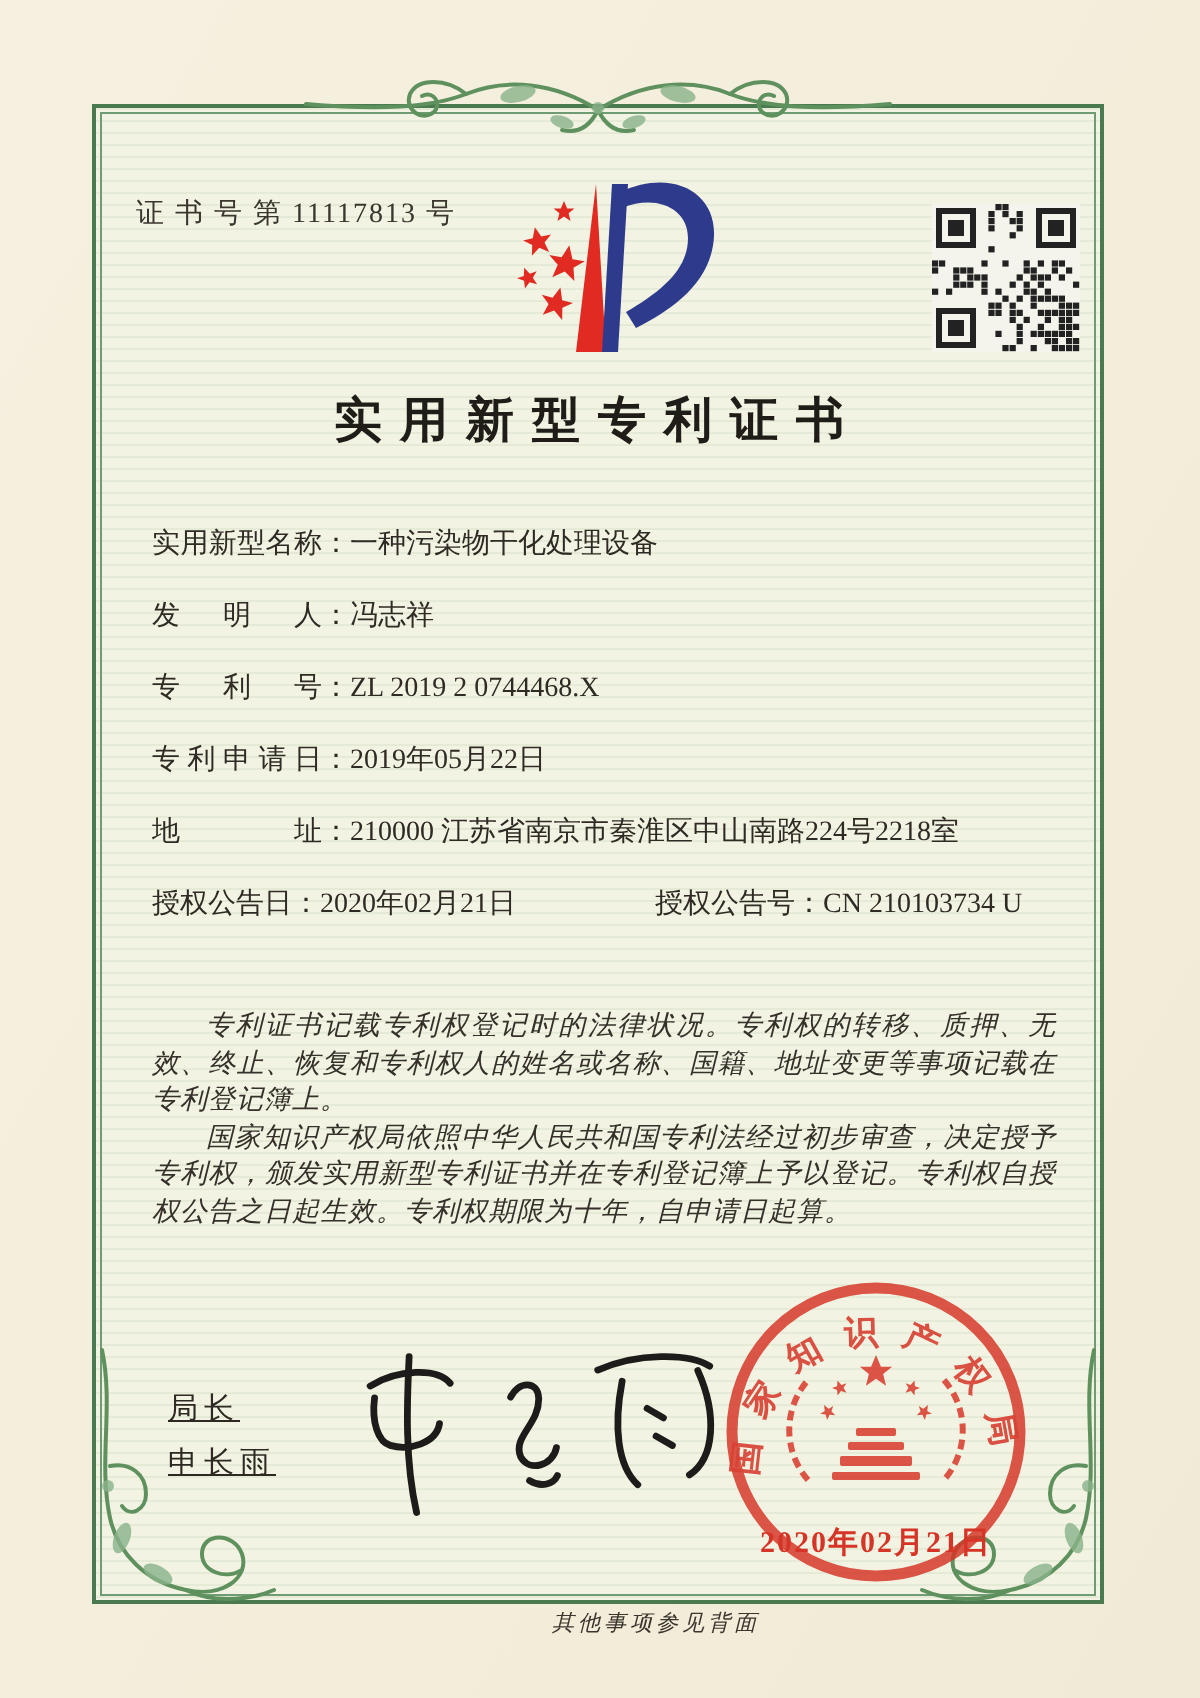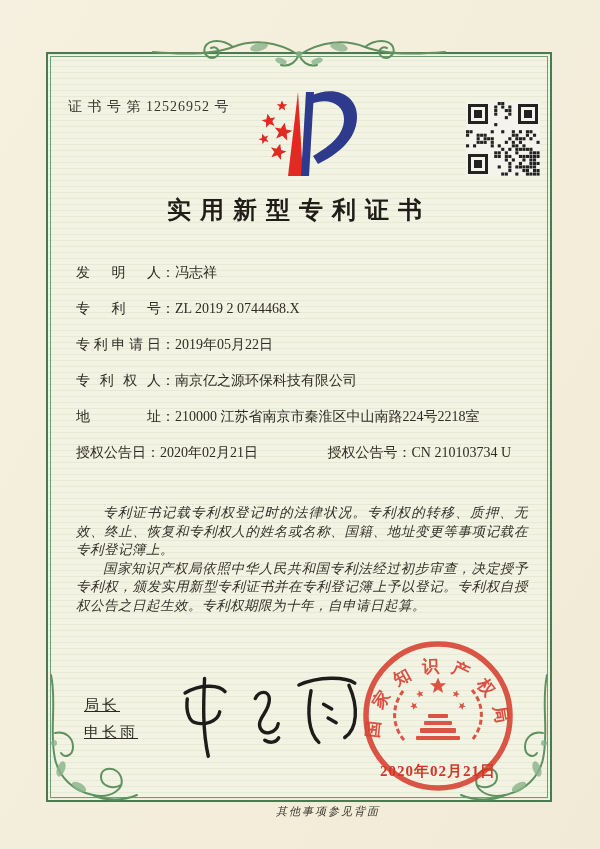--- a/index.html
+++ b/index.html
@@ -96,21 +96,21 @@
         <path d="M10,60 C20,58 28,64 28,74 C28,82 20,86 16,80"></path>
         <path d="M48,122 C60,128 78,128 92,122"></path>
       </g>
       <g fill="#8ab38a" opacity=".8">
         <ellipse cx="16" cy="96" rx="4" ry="8" transform="rotate(20 16 96)"></ellipse>
         <ellipse cx="34" cy="114" rx="8" ry="4" transform="rotate(30 34 114)"></ellipse>
         <circle cx="9" cy="70" r="3"></circle>
       </g>
     </svg>
 
-    <div class="cert-no">证 书 号 第 12526952 号</div>
+    <div class="cert-no">证 书 号 第 11117813 号</div>
 
     <svg class="logo" viewBox="0 0 120 100">
       <g fill="#e02a22">
         <use href="#star" transform="translate(42,22) scale(0.55)"></use>
         <use href="#star" transform="translate(29,37) scale(0.75) rotate(-12)"></use>
         <use href="#star" transform="translate(43,48) scale(0.95) rotate(10)"></use>
         <use href="#star" transform="translate(24,55) scale(0.55) rotate(-20)"></use>
         <use href="#star" transform="translate(38,68) scale(0.85) rotate(15)"></use>
         <polygon points="58,8 63,92 48,92"></polygon>
       </g>
@@ -244,30 +244,30 @@
           <rect x="63.4" y="70.5" width="3.1" height="3.1"></rect>
           <rect x="67.0" y="70.5" width="3.1" height="3.1"></rect>
           <rect x="70.5" y="70.5" width="3.1" height="3.1"></rect>
         </g>
     </svg>
 
     <div class="title">实用新型专利证书</div>
 
     <div class="fields">
       <div class="frow">
+        <span class="flabel">实用新型名称</span><span>：</span><span>一种污染物干化处理设备</span>
+      </div>
+      <div class="frow">
         <span class="flabel">发明人</span><span>：</span><span>冯志祥</span>
       </div>
       <div class="frow">
         <span class="flabel">专利号</span><span>：</span><span>ZL 2019 2 0744468.X</span>
       </div>
       <div class="frow">
         <span class="flabel">专利申请日</span><span>：</span><span>2019年05月22日</span>
-      </div>
-      <div class="frow">
-        <span class="flabel">专利权人</span><span>：</span><span>南京亿之源环保科技有限公司</span>
       </div>
       <div class="frow">
         <span class="flabel">地址</span><span>：</span><span>210000 江苏省南京市秦淮区中山南路224号2218室</span>
       </div>
       <div class="frow">
         <span class="gpair first">
           <span>授权公告日</span><span>：</span><span>2020年02月21日</span>
         </span>
         <span class="gpair">
           <span>授权公告号</span><span>：</span><span>CN 210103734 U</span>

